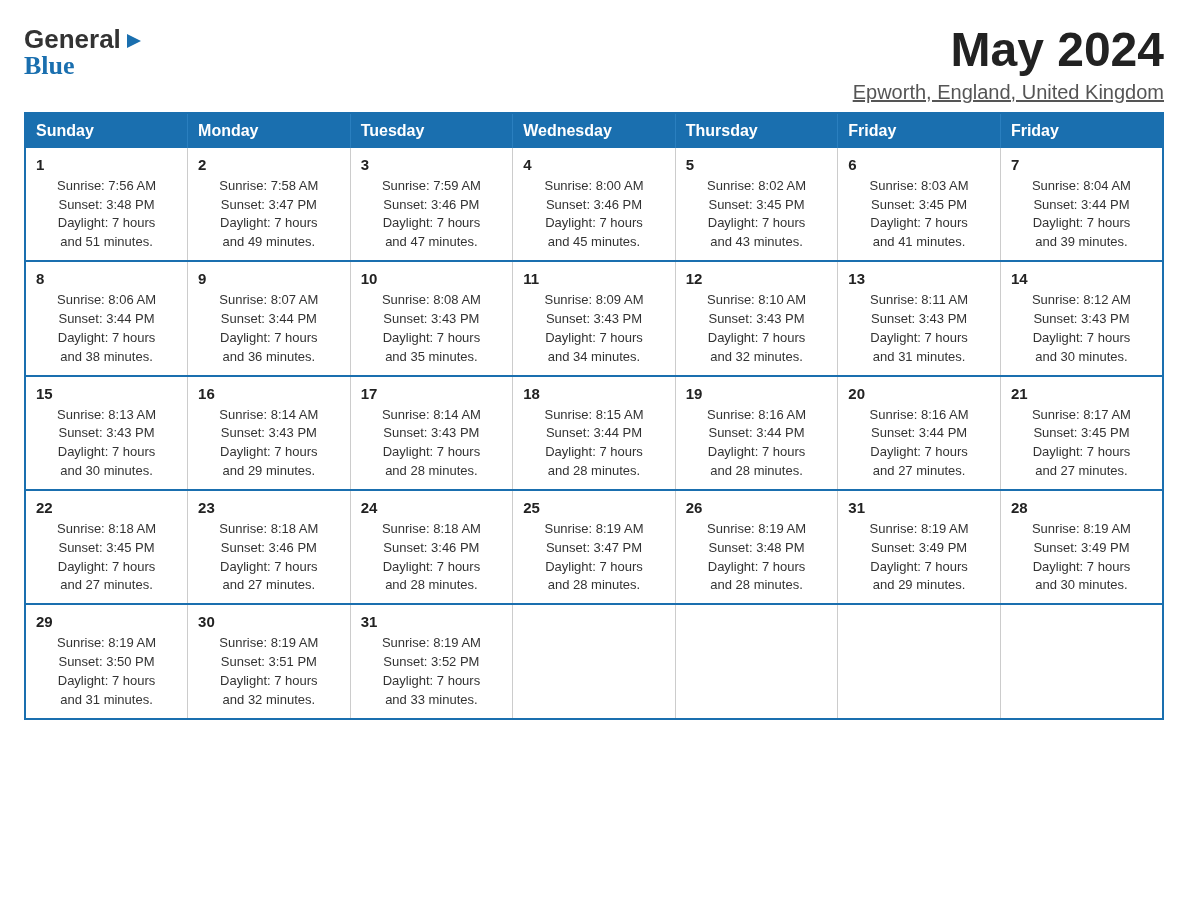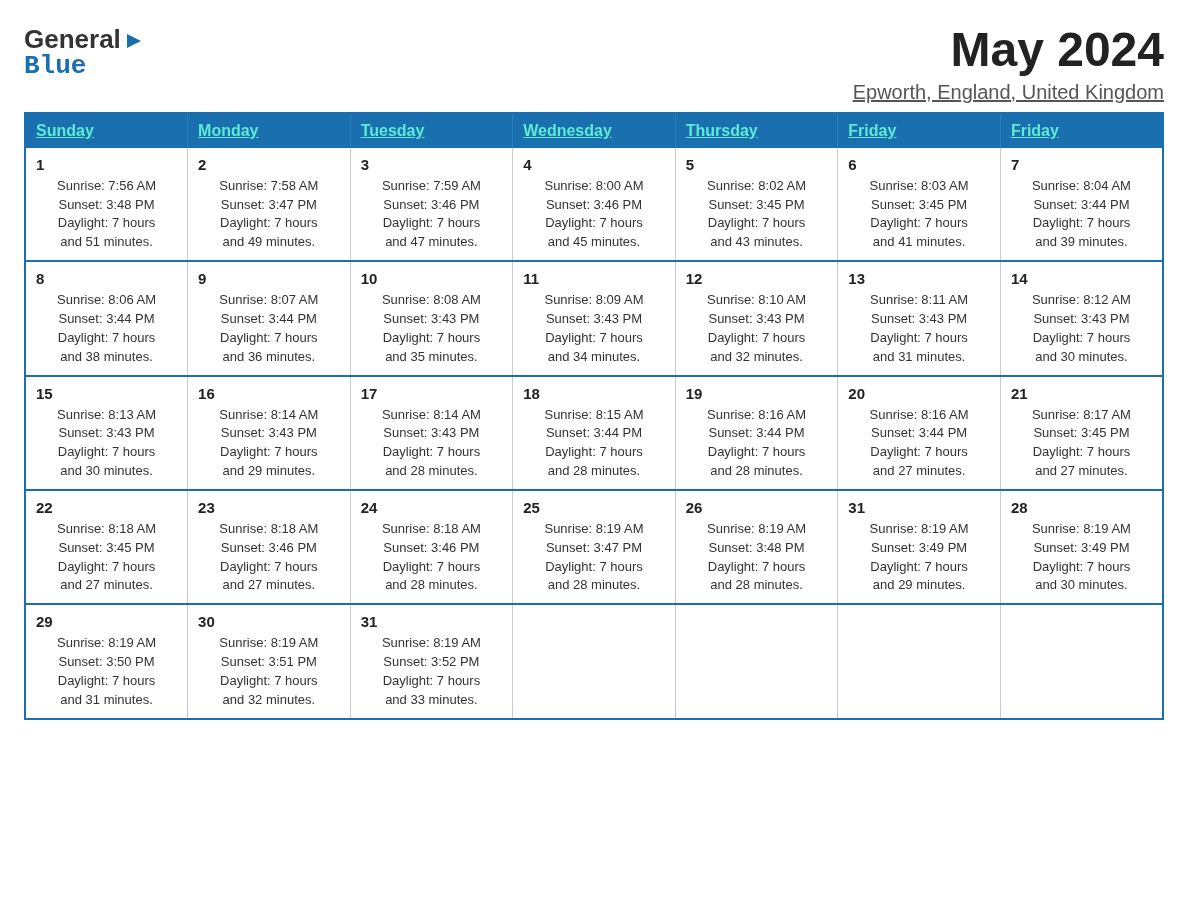--- a/index.html
+++ b/index.html
@@ -36,27 +36,26 @@
       margin-top: 4px;
       text-decoration: underline;
     }
     table {
       width: 100%;
       border-collapse: collapse;
       border: 2px solid #1a6faf;
     }
     thead tr th {
       background: #1a6faf;
-      color: #5eead4;
+      color: #ffffff;
       font-size: 16px;
       font-weight: bold;
       padding: 8px 10px;
       text-align: left;
       border-right: 1px solid #2a7fbf;
-      text-decoration: underline;
     }
     thead tr th:last-child {
       border-right: none;
     }
     tbody tr {
       border-bottom: 2px solid #1a6faf;
     }
     tbody tr:last-child {
       border-bottom: none;
     }
@@ -93,21 +92,21 @@
 <body>
 
 <div class="header-row">
   <div class="logo">
     <div style="display:flex;align-items:center;">
       <span style="font-size:26px;font-weight:bold;color:#333;font-family:Arial,sans-serif;">General</span>
       <svg width="22" height="22" viewBox="0 0 22 22" style="margin-left:2px;margin-top:2px;">
         <polygon points="4,4 18,11 4,18" fill="#1a6faf"></polygon>
       </svg>
     </div>
-    <span style="font-size:26px;font-weight:bold;color:#1a6faf;font-family:Liberation Mono, monospace;margin-top:-4px;">Blue</span>
+    <span style="font-size:26px;font-weight:bold;color:#1a6faf;font-family:Liberation Serif, serif;margin-top:-4px;">Blue</span>
   </div>
   <div class="title-block">
     <div class="month-title">May 2024</div>
     <div class="location-title">Epworth, England, United Kingdom</div>
   </div>
 </div>
 
 <table>
   <thead>
     <tr>

